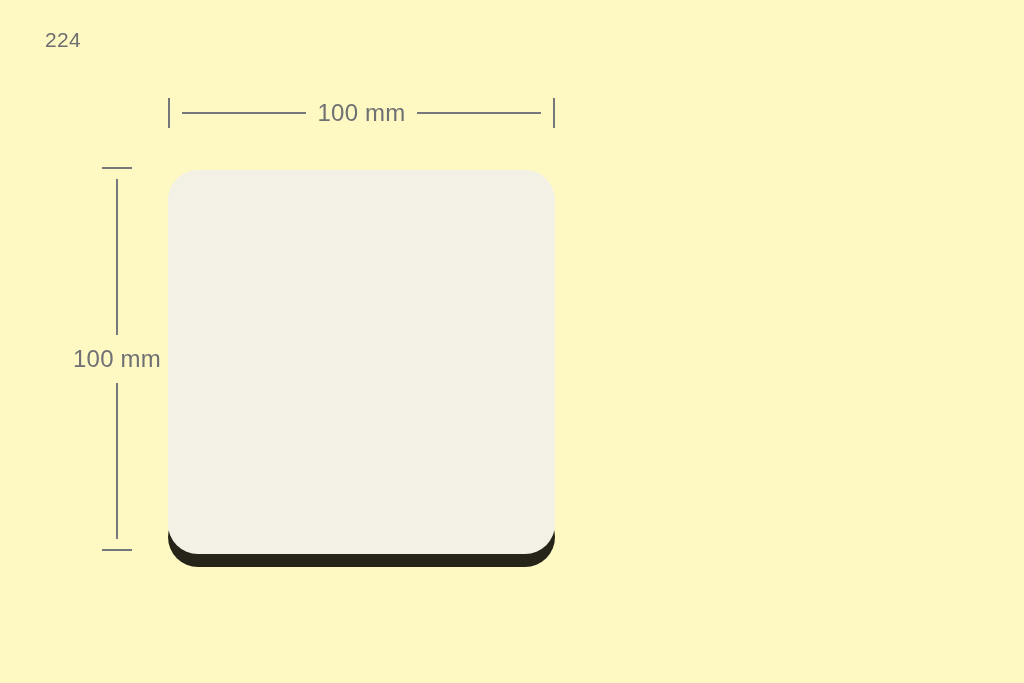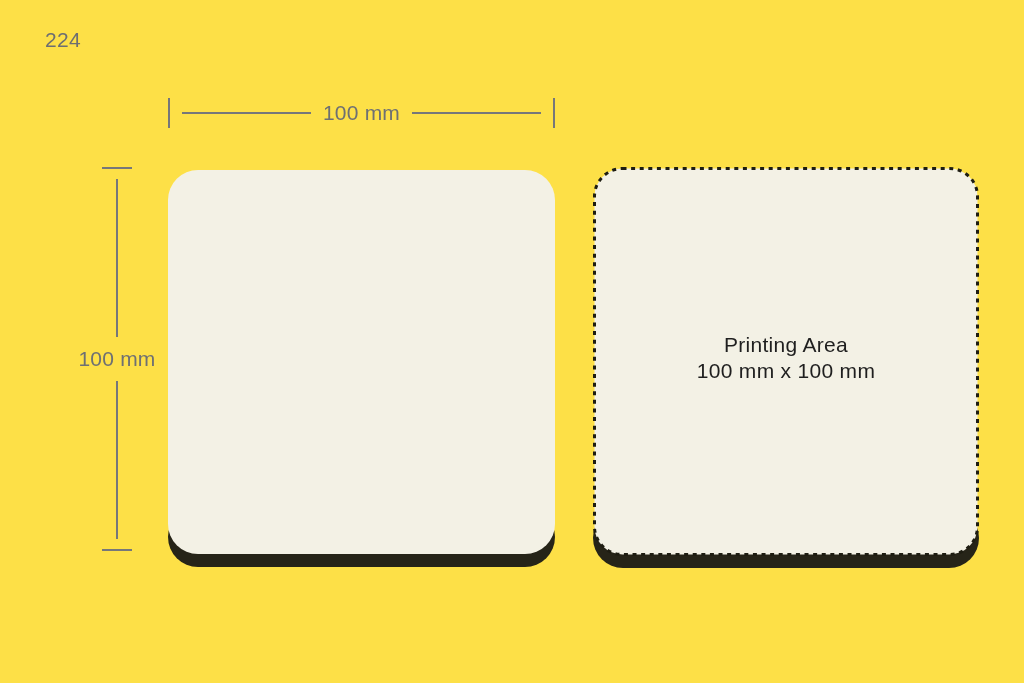--- a/index.html
+++ b/index.html
@@ -5,21 +5,21 @@
   html, body {
     margin: 0;
     padding: 0;
     background: #ffffff;
     font-family: "Liberation Sans", sans-serif;
   }
   .canvas {
     position: relative;
     width: 1024px;
     height: 683px;
-    background: #fde047;
+    background: #fef9c3;
     overflow: hidden;
   }
 
   
   .page-title {
     position: absolute;
     left: 45px;
     top: 26px;
     font-size: 21px;
     line-height: 27px;
@@ -44,21 +44,21 @@
     height: 30px;
     background: #76777a;
   }
   .hline {
     flex: 1 1 auto;
     height: 2px;
     background: #76777a;
     margin: 0 12px;
   }
   .dim-label {
-    font-size: 21px;
+    font-size: 24px;
     font-weight: 500;
     color: #6e7073;
     white-space: nowrap;
     letter-spacing: 0.2px;
   }
 
   
   .dim-v {
     position: absolute;
     left: 102px;
@@ -143,24 +143,14 @@
     <span class="dim-label">100 mm</span>
     <span class="vline"></span>
     <span class="tick-h"></span>
   </div>
 
   <div class="coaster" id="coaster-left">
     <div class="base"></div>
     <div class="surface"></div>
   </div>
 
-  <div class="coaster" id="coaster-right">
-    <div class="base"></div>
-    <svg class="dotted" width="386" height="390" aria-hidden="true">
-      <rect x="1.5" y="1.5" width="383" height="386" rx="28" ry="28" fill="#f3f1e5" stroke="#1e1d12" stroke-width="3" stroke-dasharray="4 4.6"></rect>
-    </svg>
-    <div class="pa-label">
-      <div>Printing Area</div>
-      <div>100 mm x 100 mm</div>
-    </div>
-  </div>
 
 </div>
 
 </body></html>

